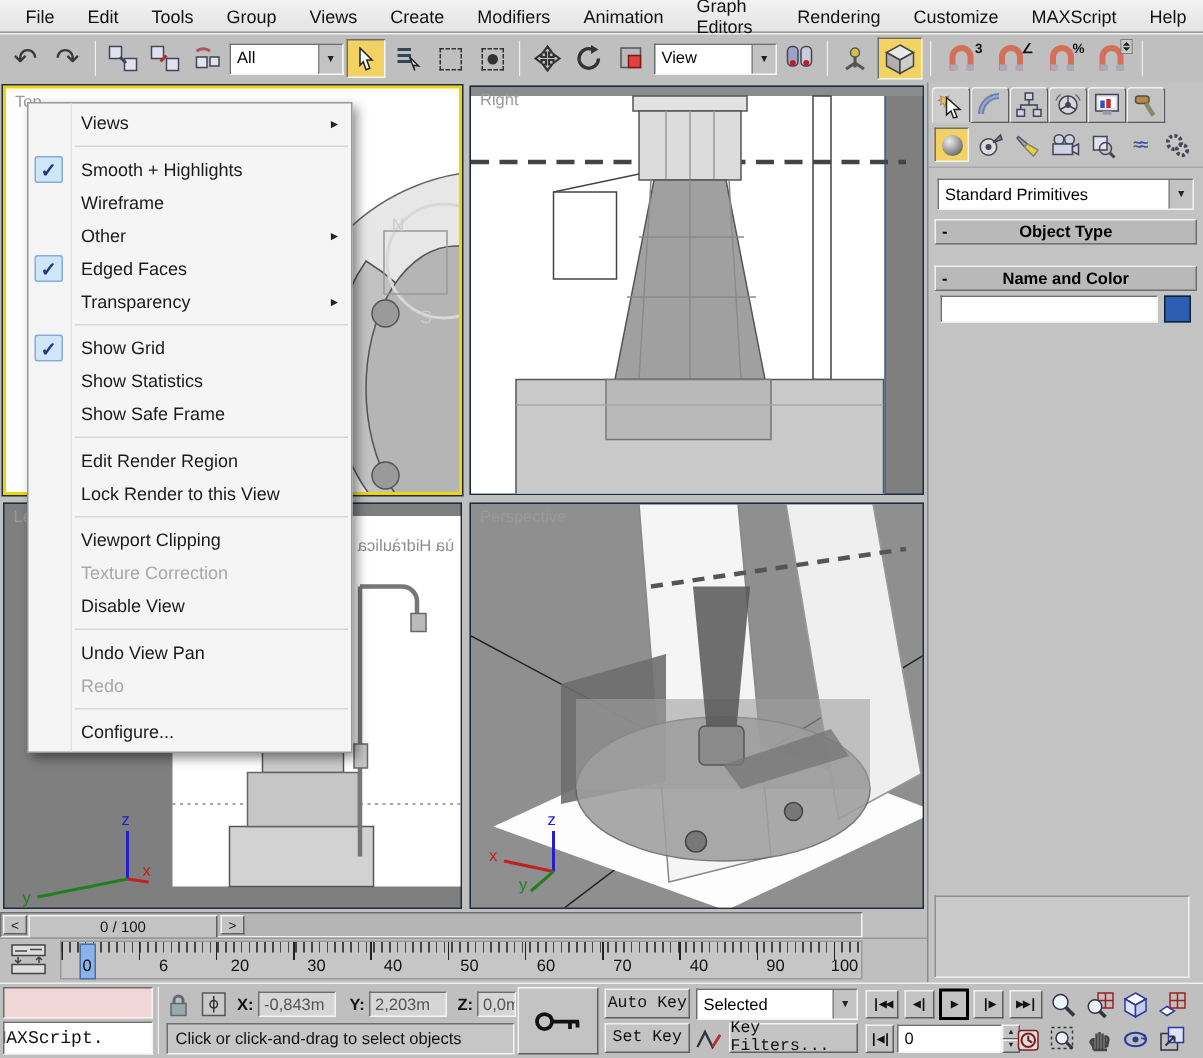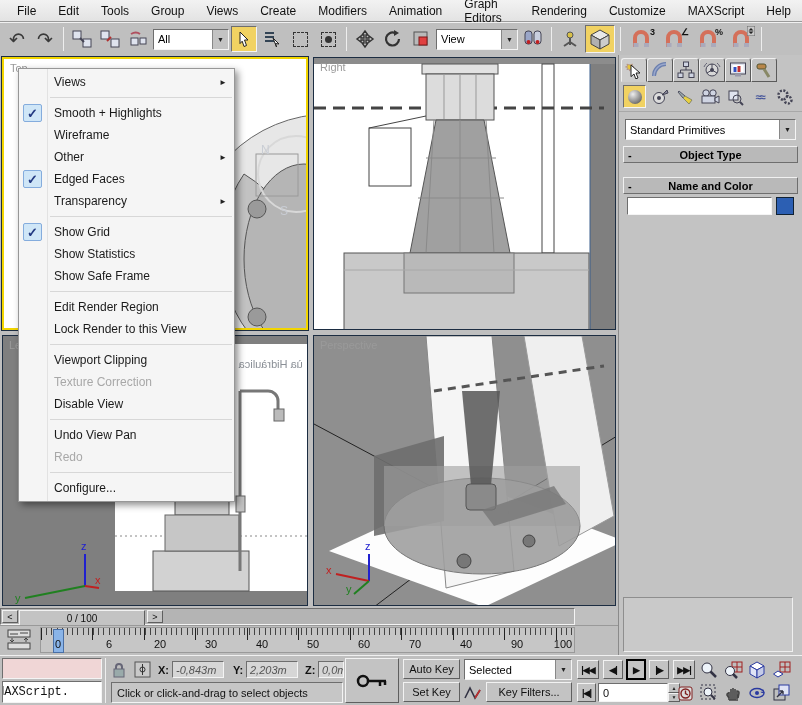--- a/index.html
+++ b/index.html
@@ -81,24 +81,24 @@
   #tb-icon { position:absolute; left:6px; top:3px; }
 
   
   #statusbar { height:50px; background:#bfbfbf; border-top:1px solid #f0f0f0; position:relative; font-size:11px; }
   .sunken-field { background:#d6d6d6; border:1px solid; border-color:#6e6e6e #f4f4f4 #f4f4f4 #6e6e6e; color:#555; padding:0 3px; display:flex; align-items:center; overflow:hidden; white-space:nowrap; }
   #listener-pink { position:absolute; left:2px; top:2px; width:100px; height:21px; background:#f0d6d6; border:1px solid; border-color:#6e6e6e #f4f4f4 #f4f4f4 #6e6e6e; }
   #listener-white { position:absolute; left:2px; top:25px; width:100px; height:22px; background:#fff; border:1px solid; border-color:#6e6e6e #f4f4f4 #f4f4f4 #6e6e6e; font-family:"Liberation Mono", monospace; font-size:12px; display:flex; align-items:center; overflow:hidden; }
   #listener-white span { margin-left:-6px; white-space:nowrap; }
   #sb-sep1 { position:absolute; left:105px; top:2px; bottom:2px; width:1px; background:#8a8a8a; border-right:1px solid #eee; }
   .coord-label { position:absolute; top:8px; font-weight:bold; }
-  .coord-field { position:absolute; top:5px; height:17px;font-style:italic; }
+  .coord-field { position:absolute; top:5px; height:17px; }
   #prompt-field { position:absolute; left:111px; top:26px; width:232px; height:21px; background:#c6c6c6; border:1px solid; border-color:#6e6e6e #f4f4f4 #f4f4f4 #6e6e6e; color:#111; display:flex; align-items:center; padding-left:5px; white-space:nowrap; overflow:hidden; }
   #key-btn { position:absolute; left:345px; top:2px; width:54px; height:45px; background:#c3c3c3; border:1px solid; border-color:#f2f2f2 #5f5f5f #5f5f5f #f2f2f2; display:flex; align-items:center; justify-content:center; }
-  .sb-btn { position:absolute; background:#c3c3c3; border:1px solid; border-color:#f2f2f2 #5f5f5f #5f5f5f #f2f2f2; display:flex; align-items:center; justify-content:center; font-size:11px; }
+  .sb-btn { position:absolute; background:#c3c3c3; border:1px solid; border-color:#f2f2f2 #5f5f5f #5f5f5f #f2f2f2; display:flex; align-items:center; justify-content:center; font-size:11px;font-family:Liberation Mono, monospace; }
   .pb-glyph { font-size:9px; letter-spacing:-1px; color:#111; font-weight:bold; }
   #play-btn { border:2px solid #000; }
   .nav-btn { position:absolute; width:22px; height:21px; display:flex; align-items:center; justify-content:center; }
   #frame-field { position:absolute; left:598px; top:27px; width:70px; height:19px; background:#fff; border:1px solid; border-color:#6e6e6e #f4f4f4 #f4f4f4 #6e6e6e; padding-left:4px; display:flex; align-items:center; }
   .spinner { position:absolute; top:27px; width:12px; height:19px; display:flex; flex-direction:column; font-size:5px; }
   .spinner div { flex:1; background:#c3c3c3; border:1px solid; border-color:#f2f2f2 #5f5f5f #5f5f5f #f2f2f2; display:flex; align-items:center; justify-content:center; color:#222; }
   .dashed-box { border:1px dashed #333; }
 </style>
 </head>
 <body>

